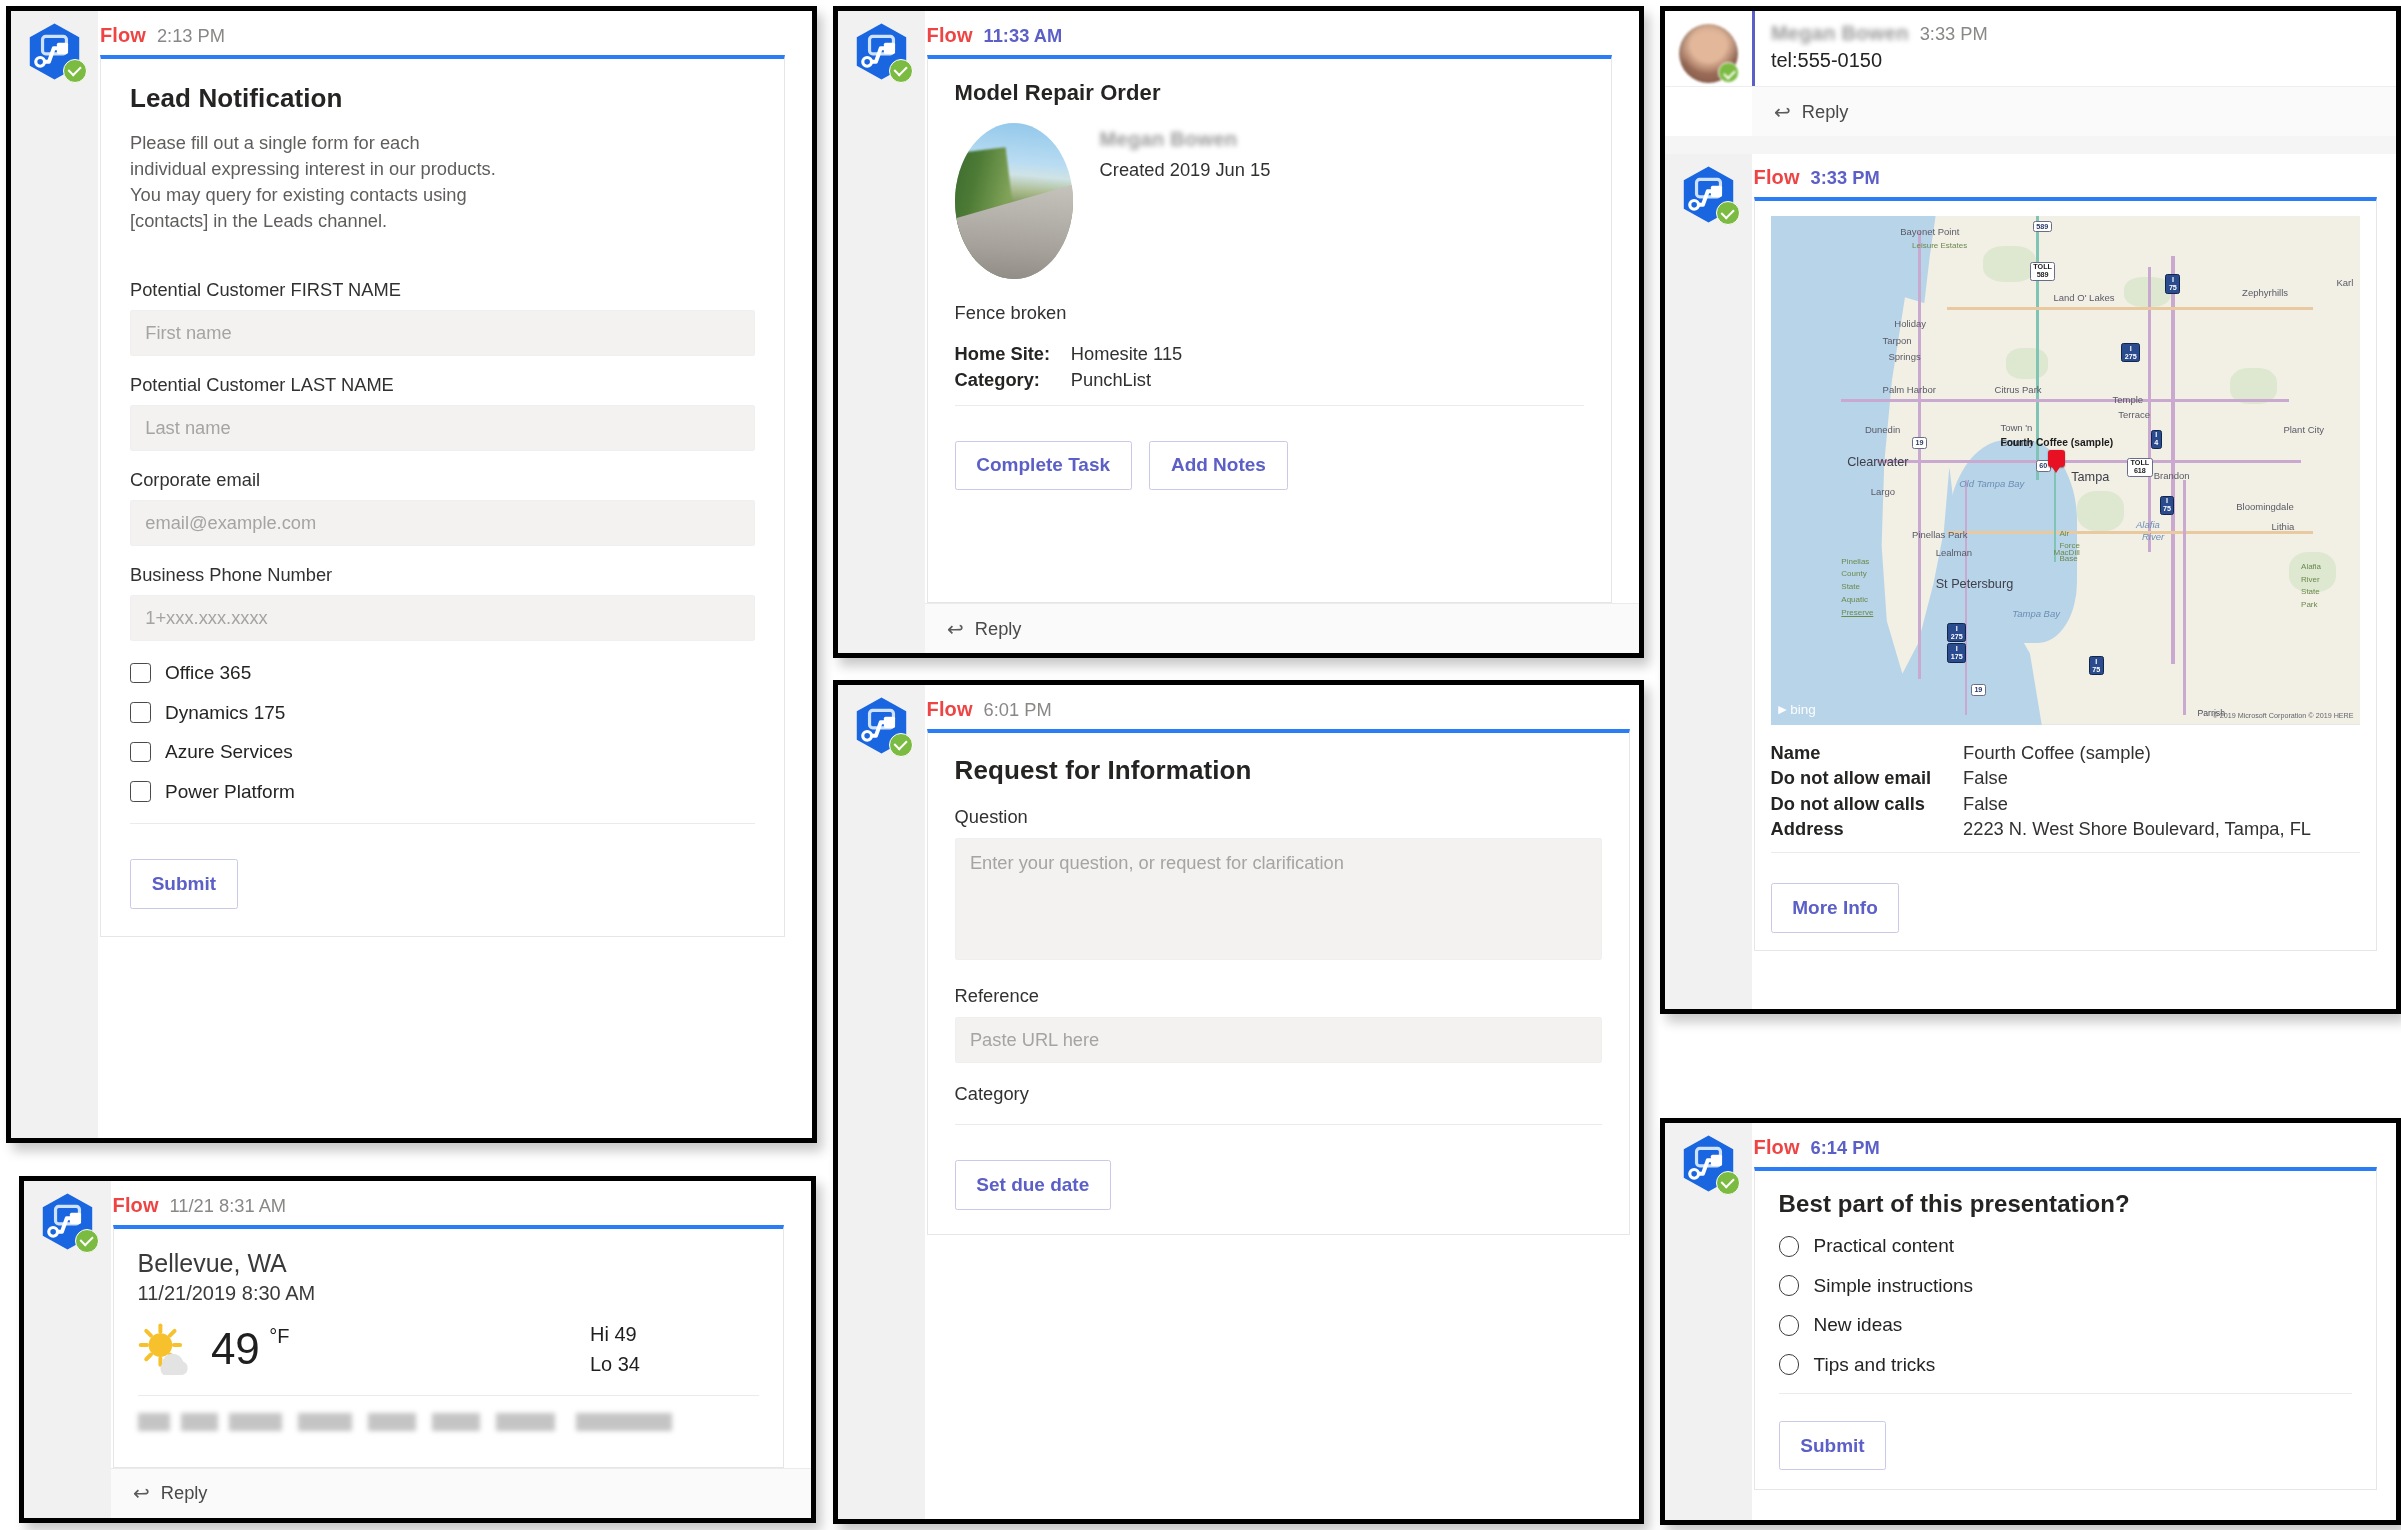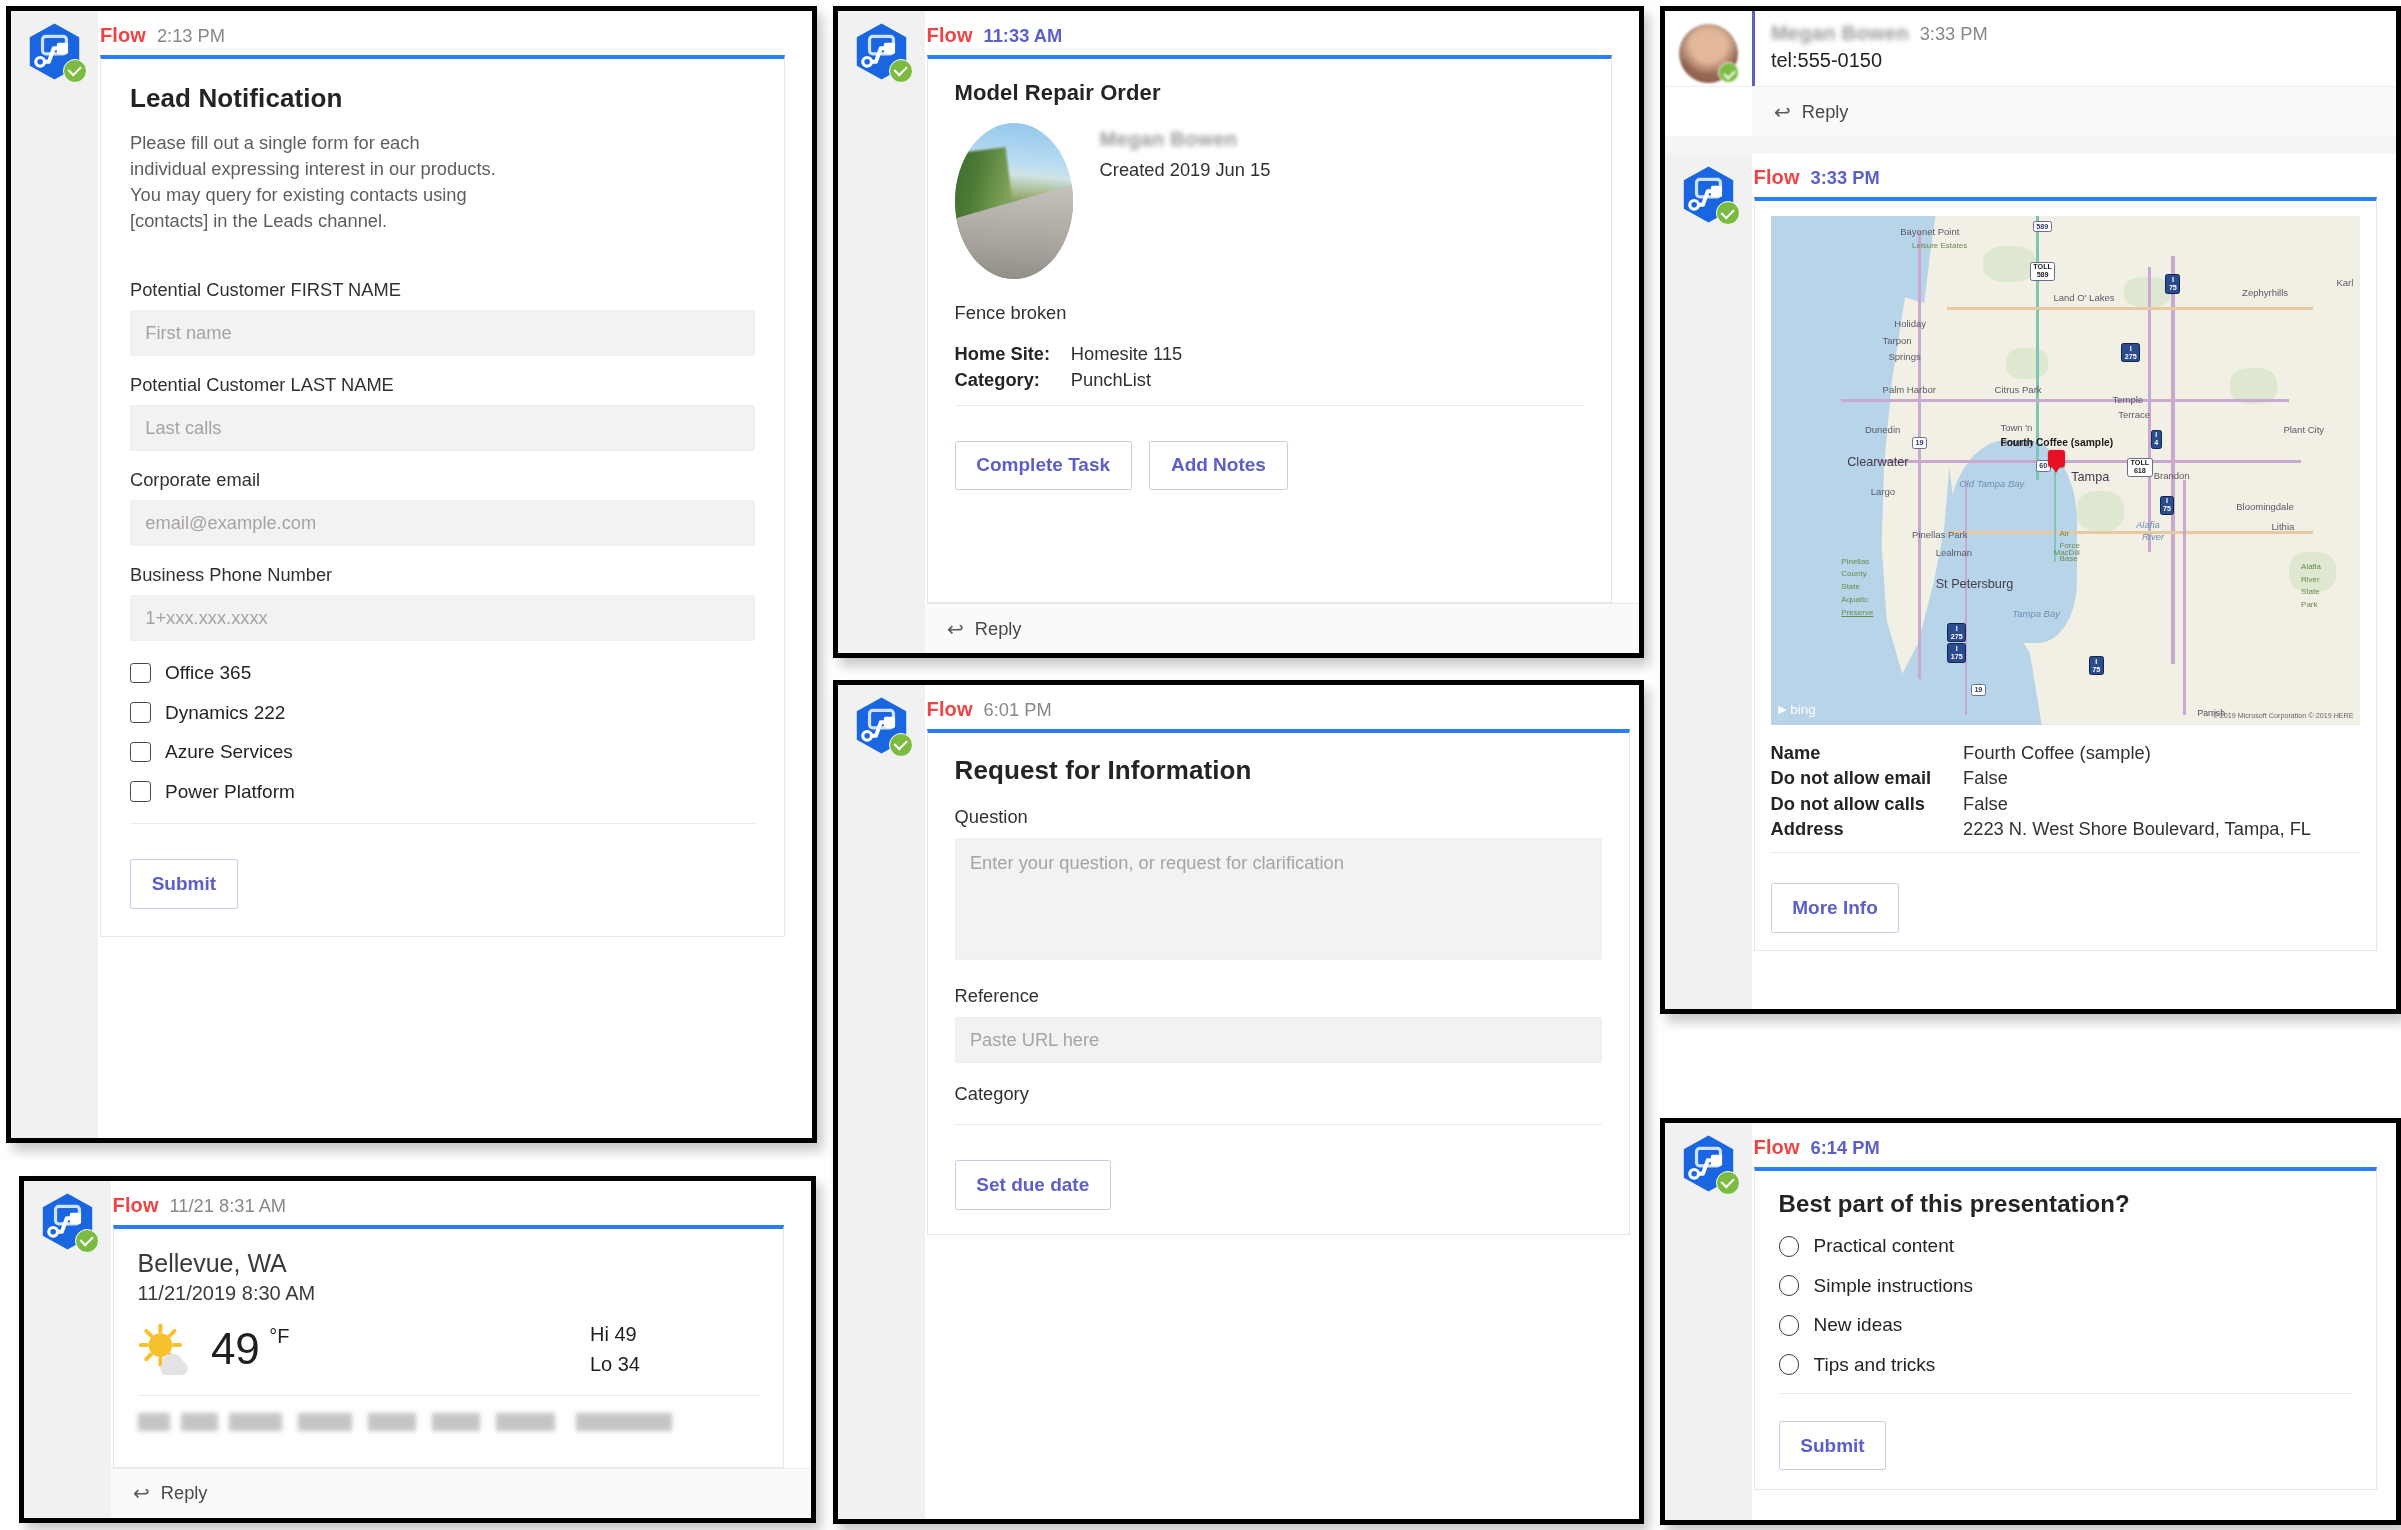--- a/index.html
+++ b/index.html
@@ -235,39 +235,39 @@
           <div class="inner">
             <div class="ctitle">Lead Notification</div>
             <div class="ctext" style="margin-top:16px; max-width:366px;">Please fill out a single form for each individual expressing interest in our products. You may query for existing contacts using [contacts] in the Leads channel.</div>
 
             <div style="margin-top:45px;">
               <div class="clabel">Potential Customer FIRST NAME</div>
               <div class="field" style="margin-top:9.5px;">First name</div>
             </div>
             <div style="margin-top:17.5px;">
               <div class="clabel">Potential Customer LAST NAME</div>
-              <div class="field" style="margin-top:9.5px;">Last calls</div>
+              <div class="field" style="margin-top:9.5px;">Last name</div>
             </div>
             <div style="margin-top:17.5px;">
               <div class="clabel">Corporate email</div>
               <div class="field" style="margin-top:9.5px;">email@example.com</div>
             </div>
             <div style="margin-top:17.5px;">
               <div class="clabel">Business Phone Number</div>
               <div class="field" style="margin-top:9.5px;">1+xxx.xxx.xxxx</div>
             </div>
 
             <div style="margin-top:20.7px;">
               <div class="checkrow">
                 <span class="cbox"></span>
                 <span class="opttext">Office 365</span>
               </div>
               <div class="checkrow">
                 <span class="cbox"></span>
-                <span class="opttext">Dynamics 222</span>
+                <span class="opttext">Dynamics 175</span>
               </div>
               <div class="checkrow">
                 <span class="cbox"></span>
                 <span class="opttext">Azure Services</span>
               </div>
               <div class="checkrow">
                 <span class="cbox"></span>
                 <span class="opttext">Power Platform</span>
               </div>
             </div>

